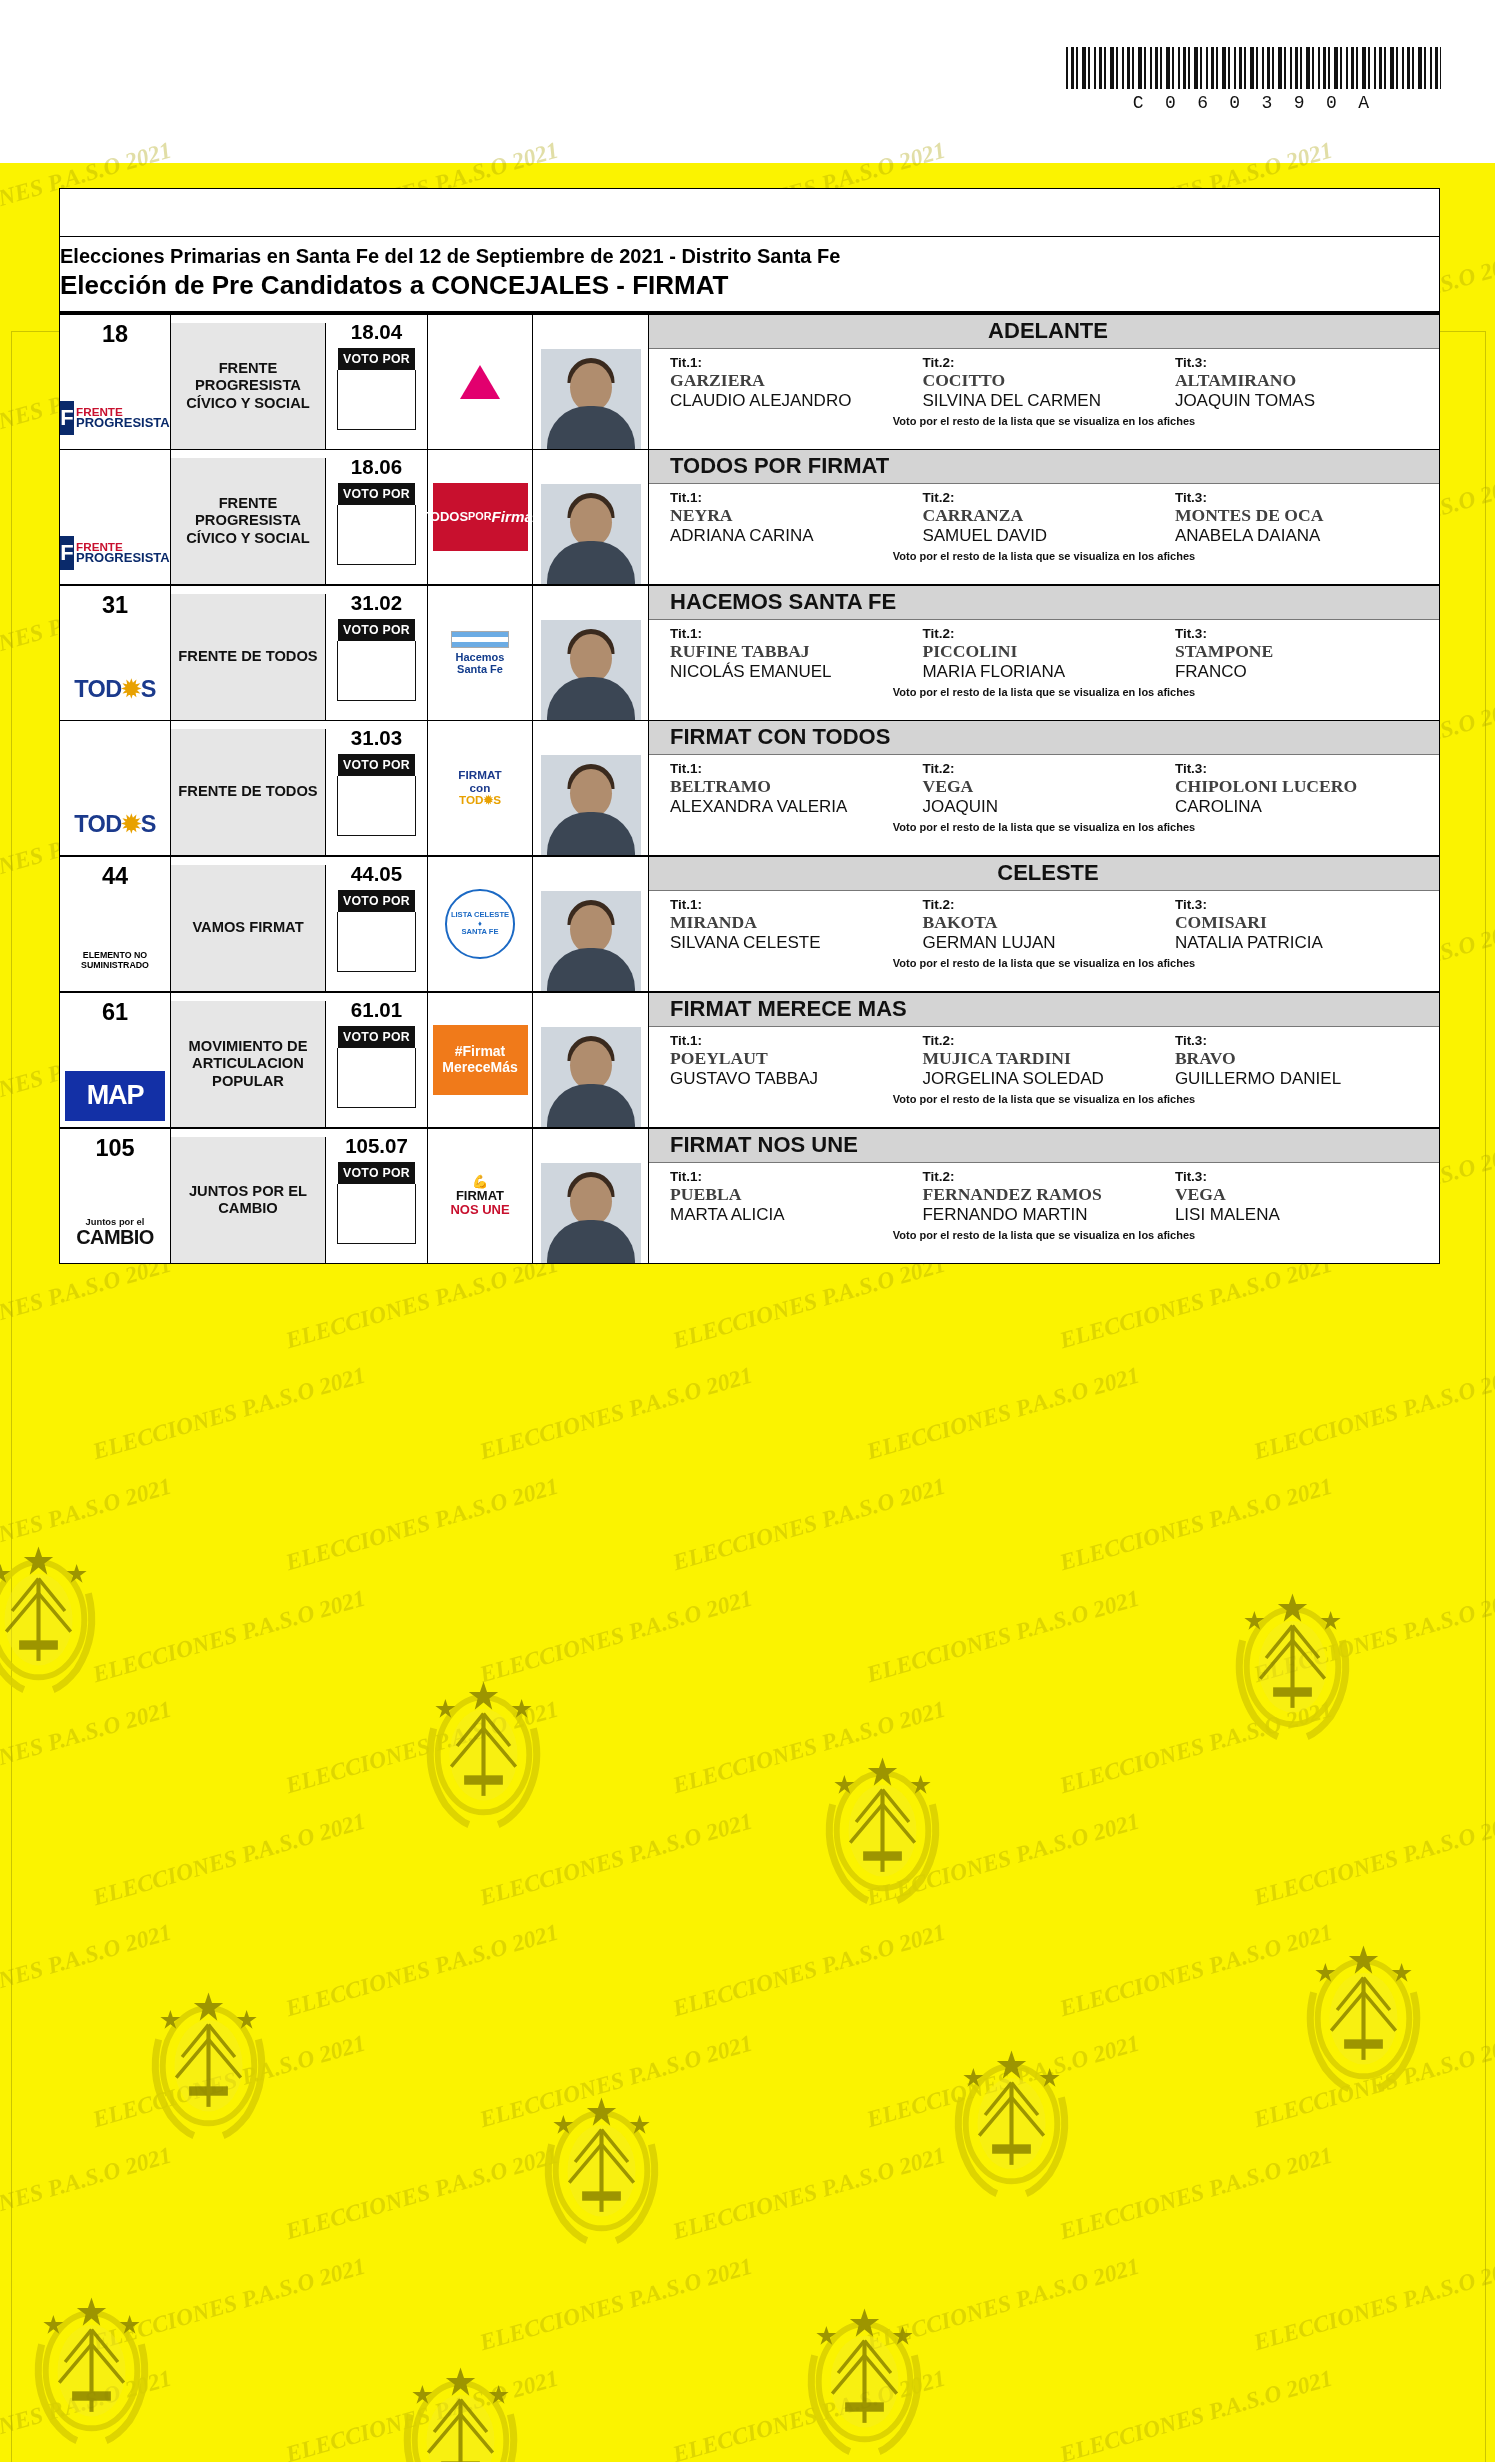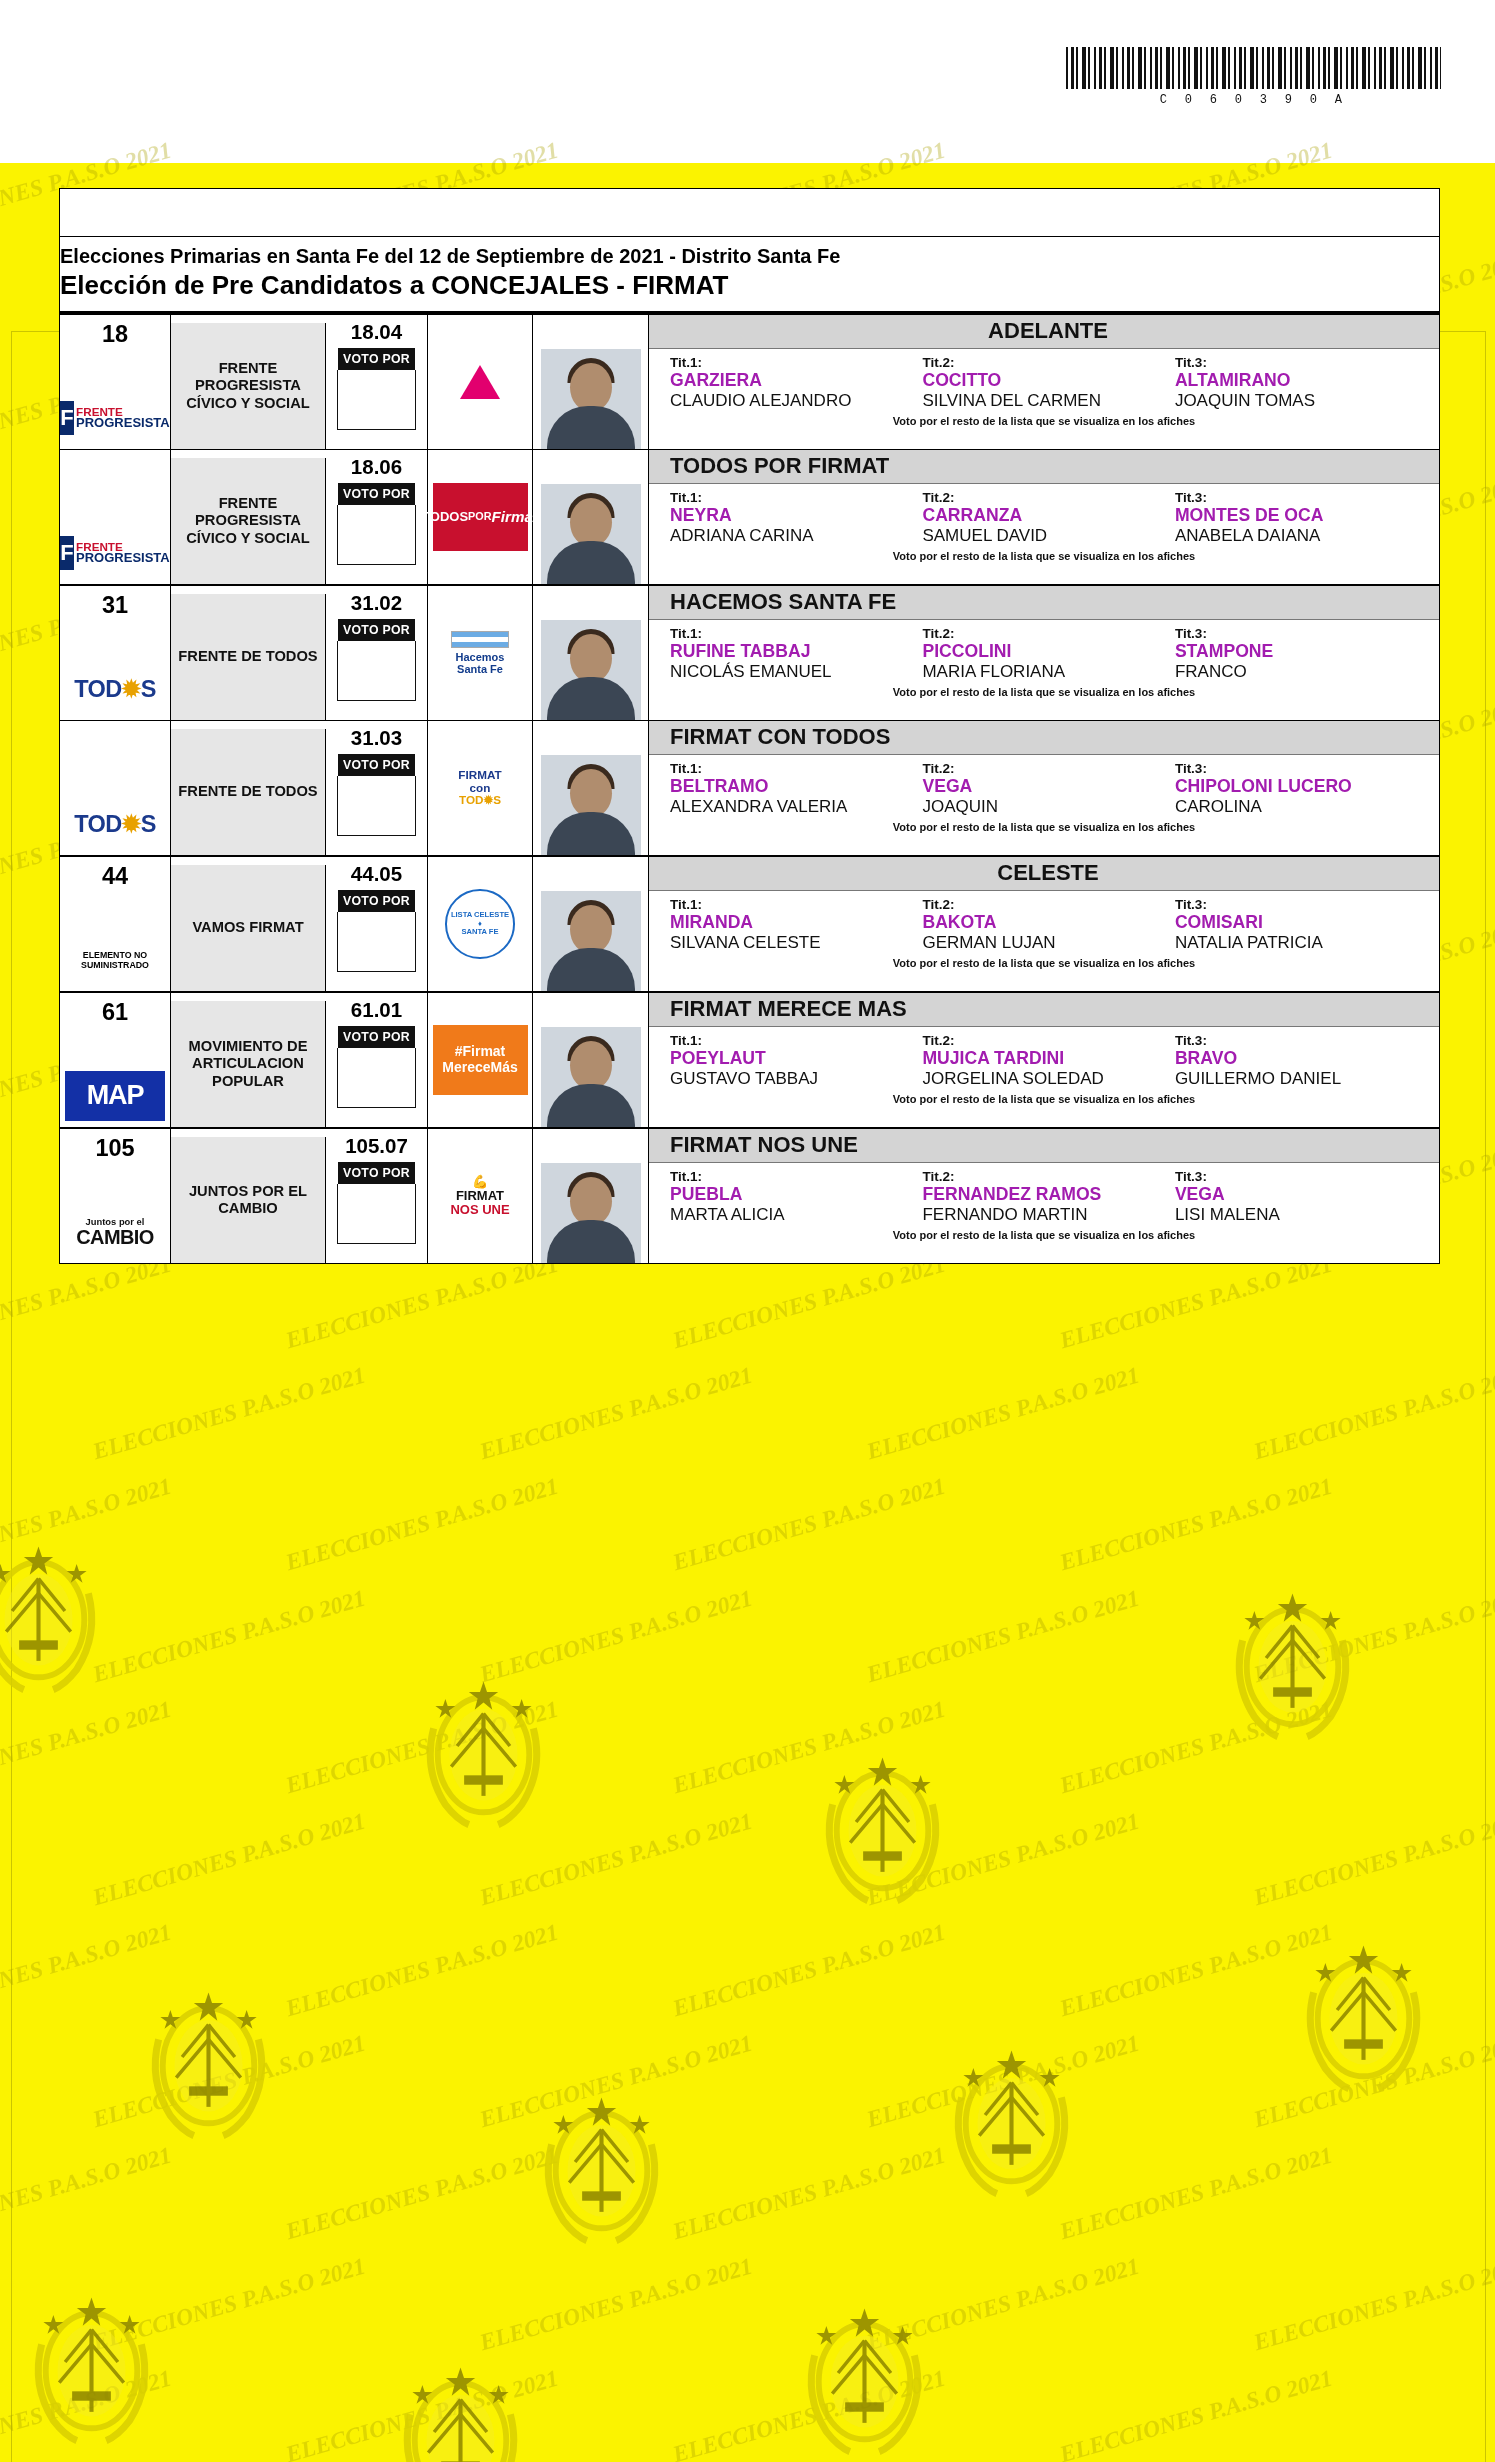--- a/index.html
+++ b/index.html
@@ -17,21 +17,21 @@
   .topstrip{position:absolute;left:0;top:0;width:1495px;height:163px;background:#fff;}
   .barcode{position:absolute;right:54px;top:47px;width:375px;height:42px;
     background:repeating-linear-gradient(90deg,
       #111 0px,#111 2.3px,#fff 2.3px,#fff 4.7px,
       #111 4.7px,#111 8.2px,#fff 8.2px,#fff 10px,
       #111 10px,#111 11.7px,#fff 11.7px,#fff 16px,
       #111 16px,#111 20px,#fff 20px,#fff 22px,
       #111 22px,#111 24px,#fff 24px,#fff 28px);
   }
   .barcode-num{position:absolute;right:54px;top:93px;width:375px;text-align:center;
-    font-family:"Liberation Mono", monospace;font-size:12px;letter-spacing:5.3px;color:#111;}
+    font-family:"Liberation Mono", monospace;font-size:18px;letter-spacing:5.3px;color:#111;}
 
   
   .yellow{position:absolute;left:0;top:163px;width:1495px;height:2299px;background:#fbf300;}
   .yellow-inner-border{position:absolute;left:10.6px;top:168px;width:1473px;height:2286px;
       border:1.8px solid #3b3b00;opacity:.25;}
 
   
   .wm{position:absolute;color:rgba(170,160,0,.35);font-family:"Liberation Serif",serif;
       font-style:italic;font-weight:bold;font-size:23.5px;white-space:nowrap;
       transform:rotate(-16deg);pointer-events:none;}
@@ -67,21 +67,21 @@
   .c-photo{width:115px;border-right:1.2px solid #000;background:#fff;display:flex;align-items:flex-end;
       justify-content:center;overflow:hidden;}
   .c-cands{flex:1;background:#fff;}
 
   .listname{background:#d4d4d4;border-bottom:0.6px solid #777;padding:3.5px 0 3.5px 21px;
       font-size:22px;font-weight:bold;color:#111;}
   .listname.center{text-align:center;padding-left:8px;}
   .cands{display:flex;padding:5.9px 11.7px 0 21px;}
   .cand{flex:1;}
   .cand .tit{font-size:13.5px;font-weight:bold;color:#111;}
-  .cand .ape{font-size:17.6px;font-weight:bold;color:#a21caf;line-height:1.15;}
+  .cand .ape{font-size:17.6px;font-weight:bold;color:#404040;line-height:1.15;font-family:Liberation Serif, serif;}
   .cand .nom{font-size:17px;color:#111;line-height:1.2;margin-top:1.2px;}
   .footnote{text-align:center;font-size:11px;font-weight:bold;color:#111;padding:3.5px 0 3.5px;}
 
   
   .lg{width:100%;height:100%;display:flex;align-items:center;justify-content:center;}
   .lg-fps{background:#fff;display:flex;align-items:center;gap:2.3px;justify-content:center;}
   .lg-fps .sq{width:16.4px;height:34px;background:#0a2a6b;color:#fff;font-weight:bold;font-size:22px;
       display:flex;align-items:center;justify-content:center;}
   .lg-fps .tx{font-size:11.7px;font-weight:bold;color:#c8102e;line-height:.95;text-align:left;}
   .lg-fps .tx b{display:block;color:#0a2a6b;font-size:13px;}

